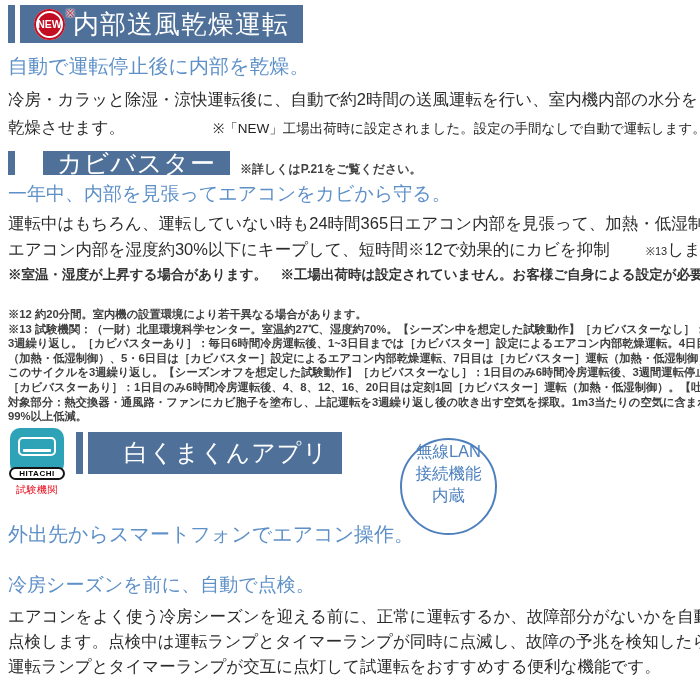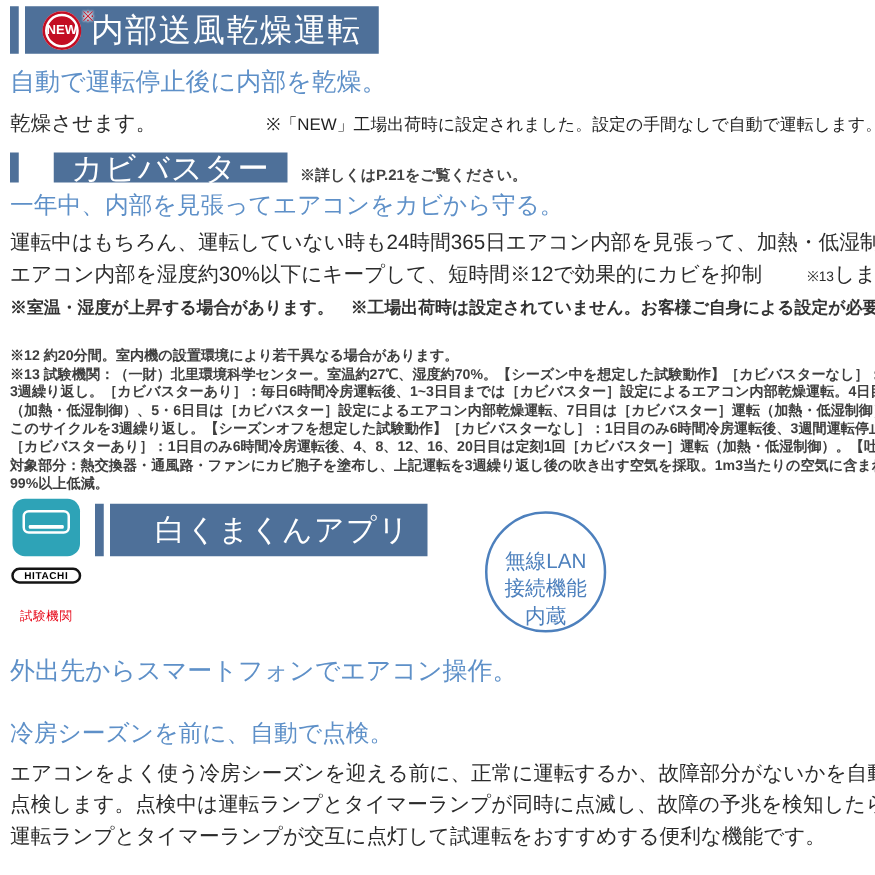--- a/index.html
+++ b/index.html
@@ -50,29 +50,29 @@
   .caution{font-size:13.5px;line-height:18px;font-weight:bold;color:var(--note-ink);margin-top:2px;white-space:nowrap;}
 
   .footnotes{margin-top:23px;font-size:11.3px;line-height:14.6px;color:var(--foot-ink);font-weight:bold;}
   .footnotes div{white-space:nowrap;}
 
   .side-note{font-size:12px;font-weight:bold;color:#444;margin-left:10px;align-self:flex-end;transform:translateY(3px);white-space:nowrap;}
 
   
   .app-section{position:relative;margin-top:4px;}
   .app-row{display:flex;align-items:flex-start;}
-  .app-icon-block{width:58px;flex:0 0 auto;display:flex;flex-direction:column;align-items:center;gap:16px;}
+  .app-icon-block{width:58px;flex:0 0 auto;display:flex;flex-direction:column;align-items:center;}
   .app-icon{width:54px;height:46px;background:var(--app-teal);border-radius:10px;display:flex;justify-content:center;align-items:flex-start;padding-top:9px;}
   .ac-unit{width:38px;height:19px;border:2px solid #fff;border-radius:5px;position:relative;}
   .ac-vent{position:absolute;left:3px;right:3px;bottom:2px;height:3px;background:#fff;border-radius:1px;}
   .hitachi-pill{margin-top:-7px;z-index:2;width:56px;height:13px;background:#fff;border:2px solid #141414;border-radius:8px;display:flex;align-items:center;justify-content:center;font-size:8px;font-weight:bold;letter-spacing:0.5px;color:#000;white-space:nowrap;}
   .brand-name{margin-top:3px;font-size:10px;color:var(--brand-red);letter-spacing:0.5px;white-space:nowrap;}
   .app-bar-wrap{margin-left:10px;margin-top:4px;display:flex;align-items:stretch;}
   .app-sub{margin-top:24px;font-size:20px;line-height:26px;}
-  .wlan-circle{position:absolute;left:380px;top:10px;width:97px;height:97px;border:2px solid var(--wlan-blue);border-radius:50%;display:flex;flex-direction:column;align-items:center;justify-content:flex-end;color:var(--wlan-blue);font-size:16.5px;line-height:22px;text-align:center;background:#fff0;}
+  .wlan-circle{position:absolute;left:392px;top:10px;width:97px;height:97px;border:2px solid var(--wlan-blue);border-radius:50%;display:flex;flex-direction:column;align-items:center;justify-content:flex-start;color:var(--wlan-blue);font-size:16.5px;line-height:22px;text-align:center;background:#fff0;}
 
   .sec2{margin-top:8px;}
   .sec4{margin-top:18px;}
   .sub-mt7{margin-top:7px;}
   .sub-mt8{margin-top:8px;}
   .body-mt4{margin-top:4px;}
   .body-mt6{margin-top:6px;}
   .body-mt7{margin-top:7px;}
 </style>
 </head>
@@ -86,20 +86,21 @@
       <div class="hbar h38 t26">
         <span class="new-badge">
           <span class="new-txt">NEW</span>
           <span class="new-ast">※</span>
         </span>
         <span>内部送風乾燥運転</span>
       </div>
     </div>
     <div class="subtitle sub20">自動で運転停止後に内部を乾燥。</div>
     <div class="body-text body-mt6">
+      <div>冷房・カラッと除湿・涼快運転後に、自動で約2時間の送風運転を行い、室内機内部の水分を</div>
       <div>
         <span>乾燥させます。</span><span class="inline-note">※「NEW」工場出荷時に設定されました。設定の手間なしで自動で運転します。</span>
       </div>
     </div>
   </section>
 
   <section class="sec2">
     <div class="header-row">
       <div class="hstripe"></div>
       <div class="hbar h40 t25">

